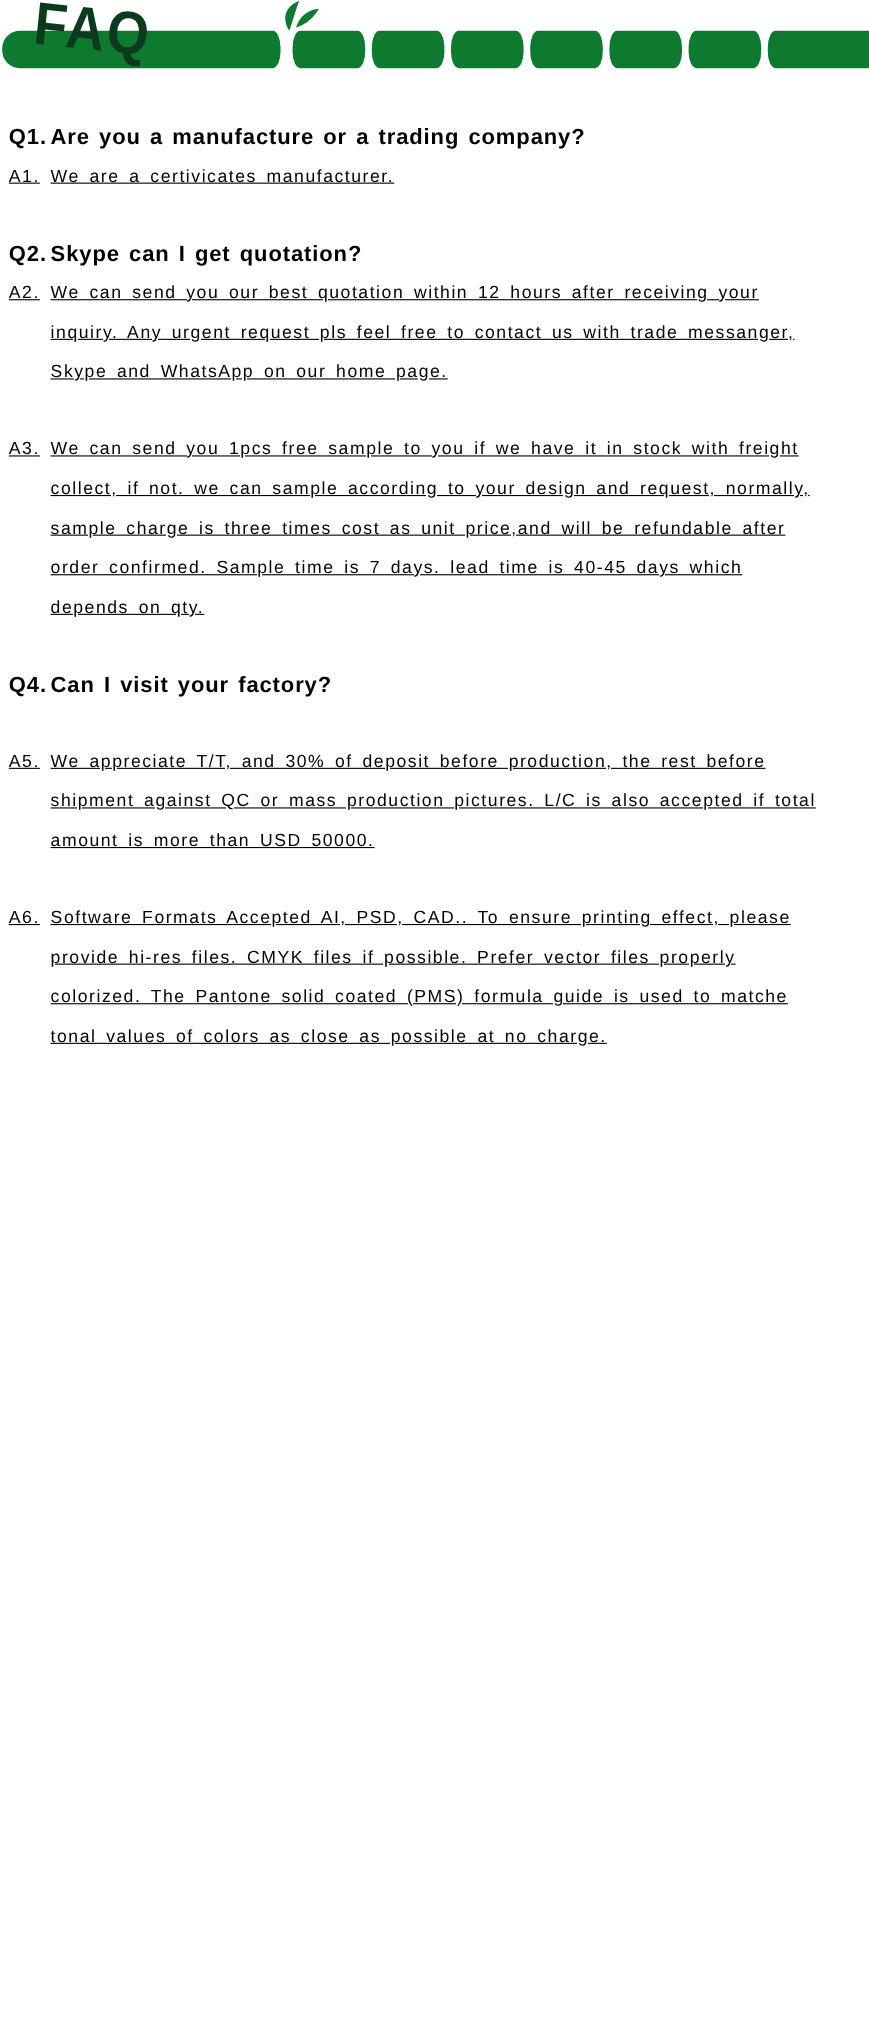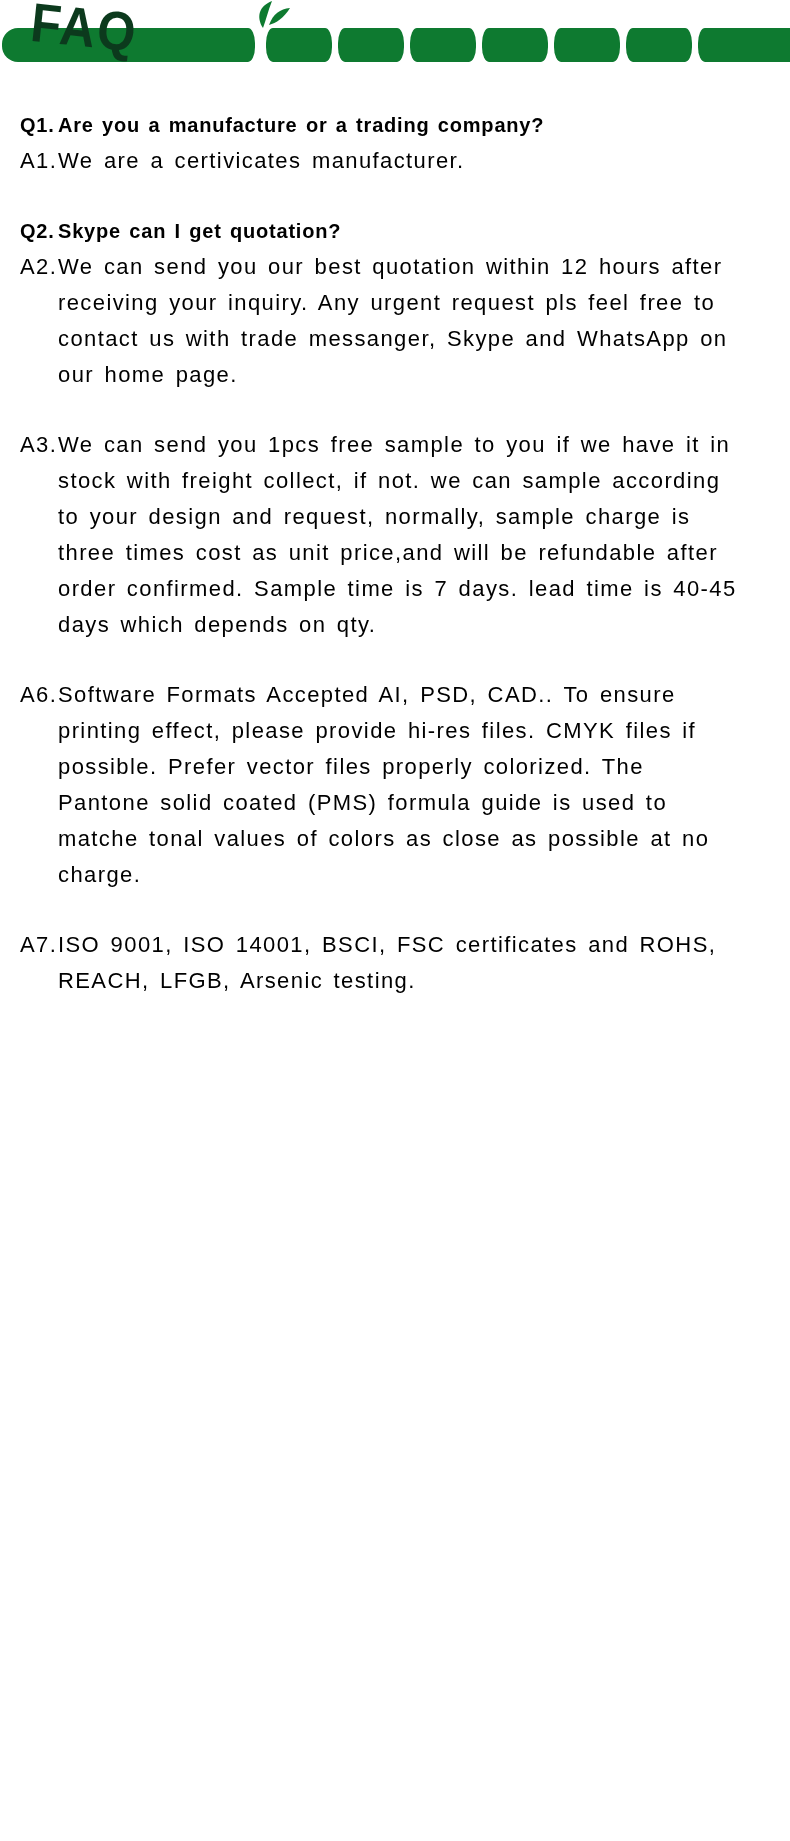--- a/index.html
+++ b/index.html
@@ -72,32 +72,32 @@
   .content {
     padding: 41px 45px 0 8px;
   }
   .faq-item {
     margin-bottom: 34px;
   }
   .q-row, .a-row {
     display: flex;
     align-items: flex-start;
     line-height: 36px;
-    margin-left: 12px;
   }
   .q-row {
     font-size: 20px;
     font-weight: 700;
     letter-spacing: 0.8px;
     word-spacing: 2px;
   }
   .a-row {
-    font-size: 22px;
+    font-size: 16px;
     letter-spacing: 1.4px;
     word-spacing: 3px;
+    text-decoration: underline;
   }
   .q-label, .a-label {
     flex: 0 0 38px;
     width: 38px;
   }
   .q-text, .a-text {
     flex: 1 1 auto;
   }
 </style>
 </head>
@@ -146,32 +146,36 @@
   </div>
 
   <div class="faq-item">
     <div class="a-row">
       <span class="a-label">A3.</span>
       <span class="a-text">We can send you 1pcs free sample to you if we have it in stock with freight collect, if not. we can sample according to your design and request, normally, sample charge is three times cost as unit price,and will be refundable after order confirmed. Sample time is 7 days. lead time is 40-45 days which depends on qty.</span>
     </div>
   </div>
 
   <div class="faq-item">
+    <div class="q-row">
+      <span class="q-label">Q4.</span>
+      <span class="q-text">Can I visit your factory?</span>
+    </div>
   </div>
 
   <div class="faq-item">
+    <div class="a-row">
+      <span class="a-label">A5.</span>
+      <span class="a-text">We appreciate T/T, and 30% of deposit before production, the rest before shipment against QC or mass production pictures. L/C is also accepted if total amount is more than USD 50000.</span>
+    </div>
   </div>
 
   <div class="faq-item">
     <div class="a-row">
       <span class="a-label">A6.</span>
       <span class="a-text">Software Formats Accepted AI, PSD, CAD.. To ensure printing effect, please provide hi-res files. CMYK files if possible. Prefer vector files properly colorized. The Pantone solid coated (PMS) formula guide is used to matche tonal values of colors as close as possible at no charge.</span>
     </div>
   </div>
 
   <div class="faq-item">
-    <div class="a-row">
-      <span class="a-label">A7.</span>
-      <span class="a-text">ISO 9001, ISO 14001, BSCI, FSC certificates and ROHS, REACH, LFGB, Arsenic testing.</span>
-    </div>
   </div>
 
 </div>
 
 </body></html>

